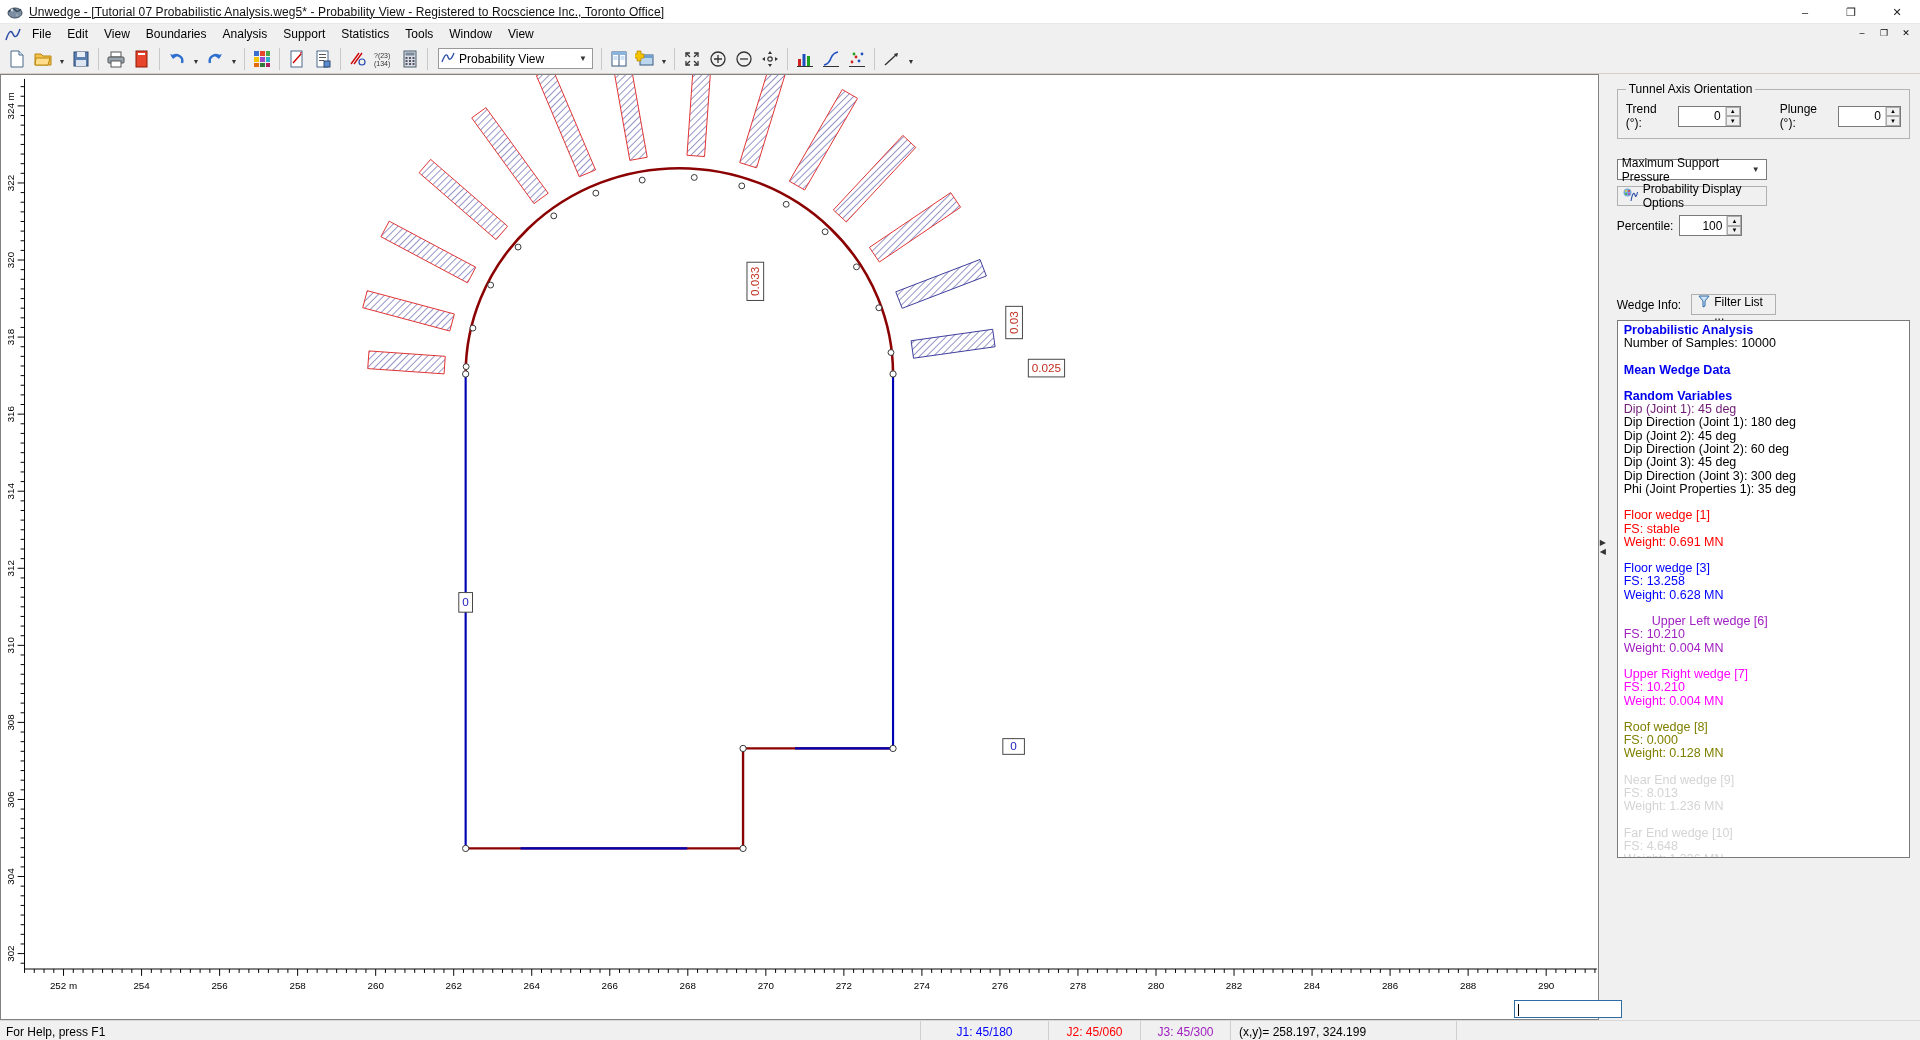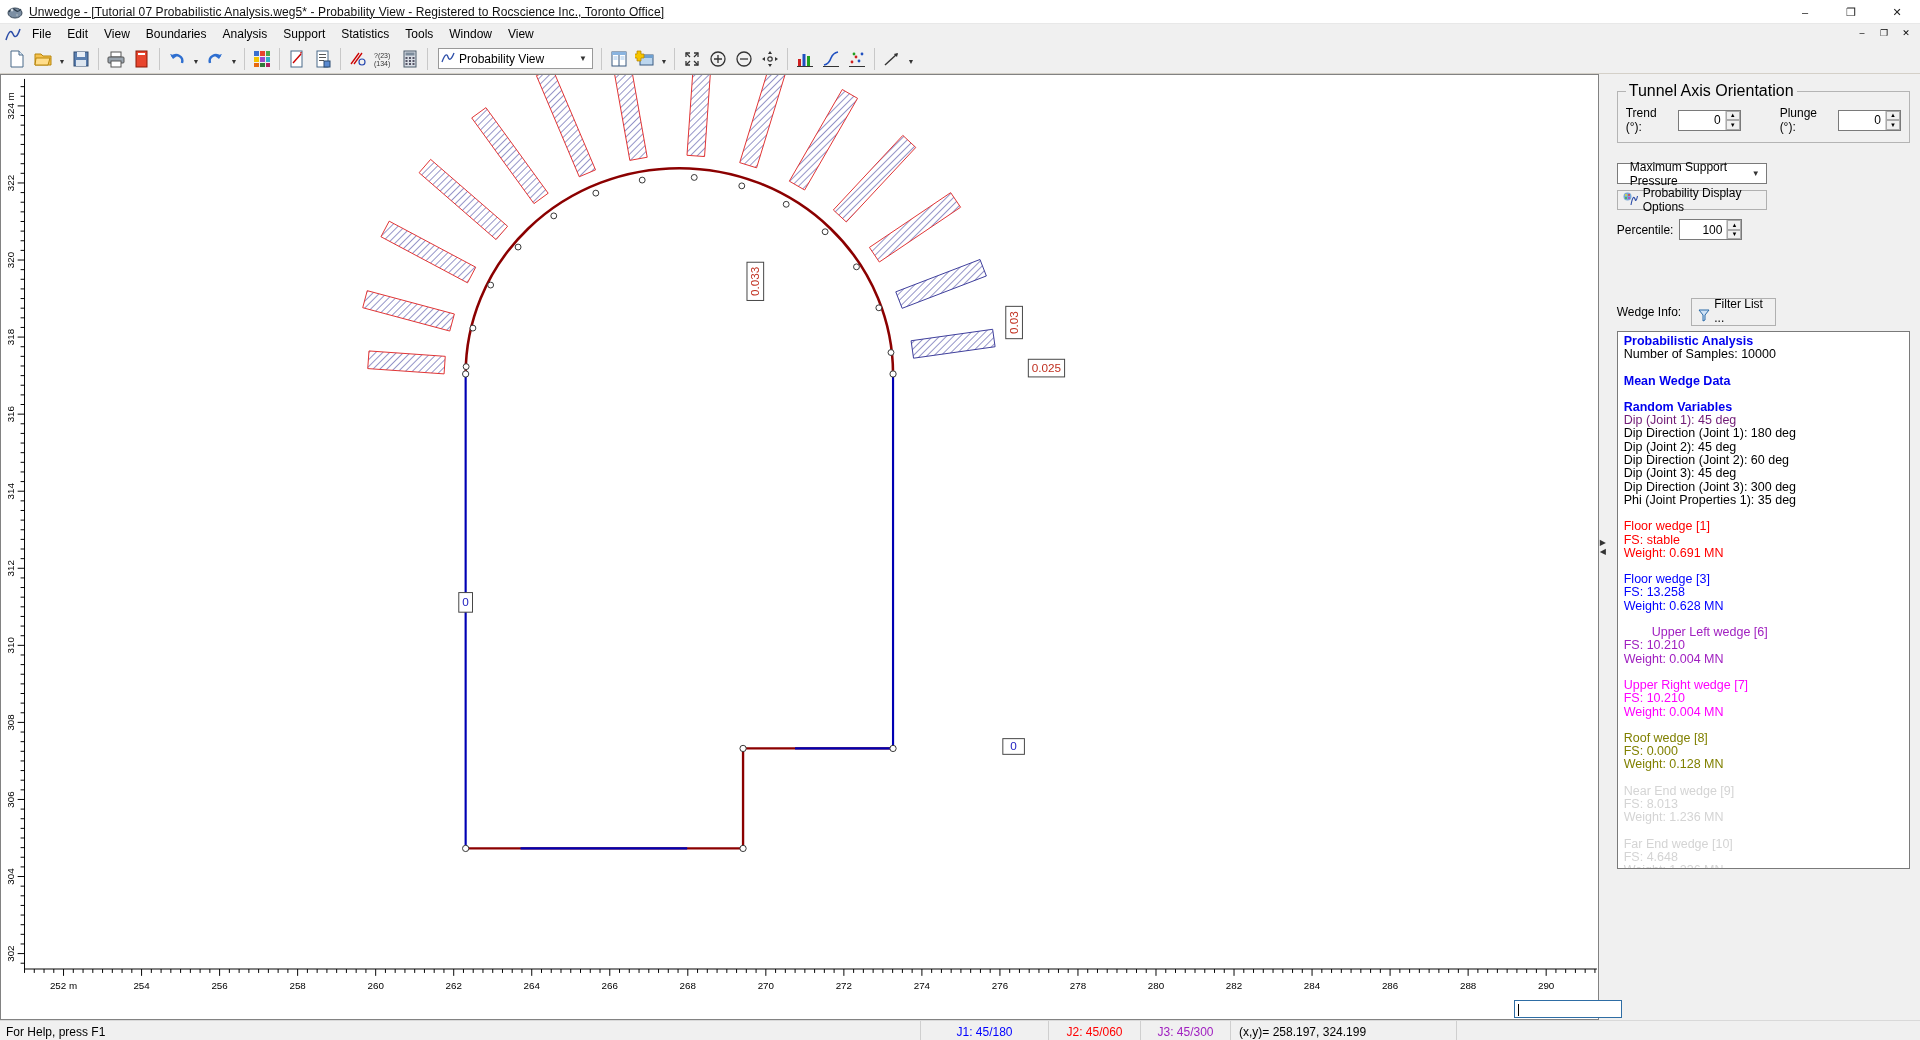--- a/index.html
+++ b/index.html
@@ -64,44 +64,44 @@
               line-height:15px; white-space:nowrap; }
   
   #vsplit { width:8px; background:#f0f0f0; position:relative; display:flex;
             align-items:center; justify-content:center; flex-direction:column; }
   #vsplit .arr { font-size:8px; color:#333; line-height:9px; }
   
   #rightpanel { flex:1; background:#f0f0f0; padding:8px 10px 0 10px; position:relative; }
   fieldset.grp {
     border:1px solid #b4b4b4; margin:0; padding:6px 8px 8px 8px;
   }
-  fieldset.grp legend { font-size:16px; color:#000; padding:0 3px; }
+  fieldset.grp legend { font-size:12px; color:#000; padding:0 3px; }
   .row { display:flex; align-items:center; gap:21px; }
   .lbl { font-size:12px; color:#000; }
   .spin { display:flex; border:1px solid #7a7a7a; background:#fff; height:21px; }
   .spin input { width:46px; border:0; outline:0; text-align:right; padding-right:4px;
                 font-size:12px; font-family:"Liberation Sans",sans-serif; background:#fff; }
   .spin .btns { width:15px; border-left:1px solid #d0d0d0; display:flex; flex-direction:column;
                 background:#f0f0f0; }
   .spin .btns div { flex:1; display:flex; align-items:center; justify-content:center;
                     font-size:6px; color:#000; border:1px solid #ababab; background:#f0f0f0;}
   #press-combo {
     width: 150px; height:21px; border:1px solid #7a7a7a; background:#fff;
-    display:flex; align-items:center; font-size:12px; padding-left:12px; position:relative;
+    display:flex; align-items:center; font-size:12px; padding-left:4px; position:relative;
     margin-top: 20px;
   }
   #press-combo .cb-arrow { position:absolute; right:6px; font-size:8px; color:#333; }
   #prob-disp-btn {
     margin-top:6px; width:150px; height:20px; border:1px solid #b0b0b0; background:#f0f0f0;
     display:flex; align-items:center; gap:5px; padding-left:5px; font-size:12px; color:#000;
   }
   #percentile-row { margin-top:9px; display:flex; align-items:center; gap:6px; }
   #wedgeinfo-row { margin-top:58px; display:flex; align-items:center; gap:10px; }
-  #filter-btn { width:85px;height:28px;border:1px solid #b0b0b0;background:#f0f0f0;
-                display:flex;align-items:flex-end;gap:4px;padding-left:6px;font-size:12px; }
+  #filter-btn { width:85px;height:21px;border:1px solid #b0b0b0;background:#f0f0f0;
+                display:flex;align-items:flex-start;gap:4px;padding-left:6px;font-size:12px; }
   #wedgelist {
     margin-top:5px; border:1px solid #7a7a7a; background:#fff; height:538px;
     padding:3px 4px 0 6px; overflow:hidden; font-size:12.5px; line-height:13.3px;
     position:relative;
   }
   #wedgelist .hd { font-weight:bold; }
   #wedgelist .sp { height:13px; }
   
   #statusbar { height:22px; background:#f0f0f0; display:flex; align-items:center;
                border-top:1px solid #d9d9d9; font-size:12px; color:#000; position:relative; }

